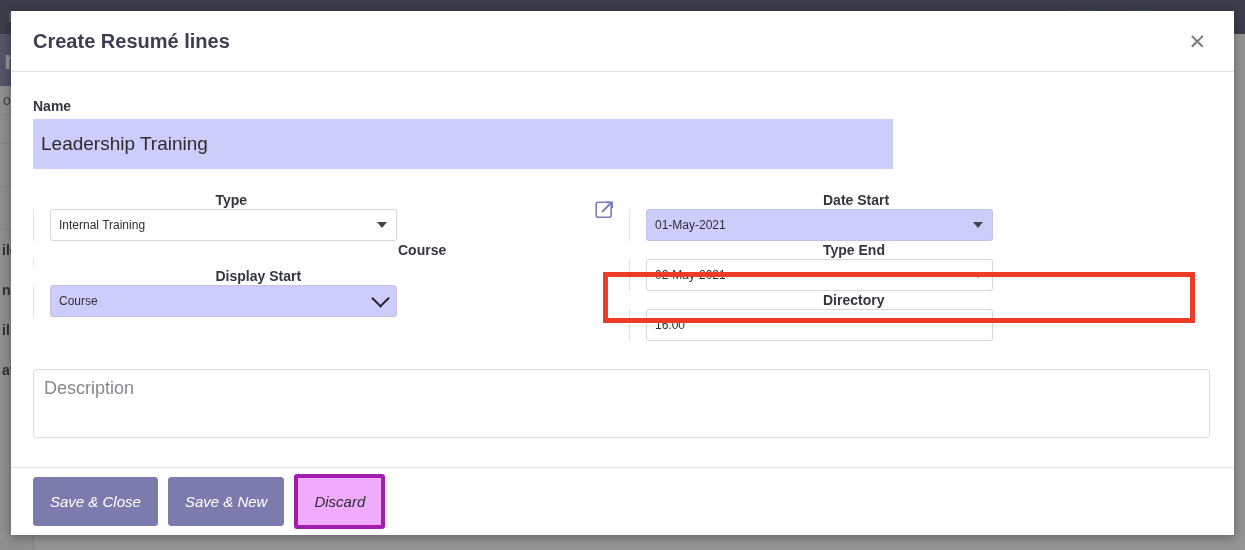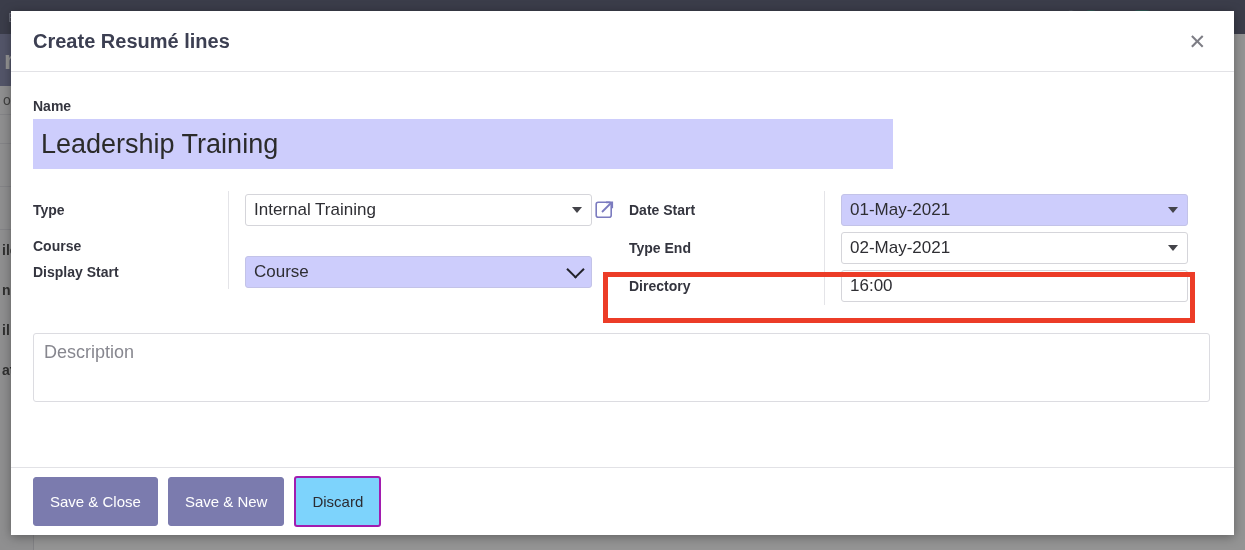--- a/index.html
+++ b/index.html
@@ -162,21 +162,21 @@
   #name-group { margin-bottom: 22px; }
   #name-label { display: block; margin-bottom: 5px; }
   #name-input {
     display: block;
     width: 860px;
     height: 50px;
     box-sizing: border-box;
     background: #cdcdfc;
     border: none;
     outline: none;
-    font-size: 27px;
+    font-size: 19px;
     color: #2b2b2b;
     padding: 4px 8px;
     font-family: "Liberation Sans", sans-serif;
   }
 
   
   #columns {
     display: flex;
     align-items: flex-start;
   }
@@ -189,20 +189,21 @@
     flex: 1;
     position: relative;
     padding-left: 36px;
     box-sizing: border-box;
   }
 
   .frow {
     display: flex;
     align-items: center;
     min-height: 38px;
+    flex-direction: column;
   }
   .lbl-cell {
     width: 195px;
     flex: none;
     padding-right: 8px;
     box-sizing: border-box;
   }
   .ctl-cell {
     flex: 1;
     border-left: 1px solid #e4e4e8;
@@ -214,21 +215,21 @@
   }
   #col-left .ctl-cell { padding-left: 16px; }
 
   .sel, .txt {
     box-sizing: border-box;
     height: 32px;
     width: 347px;
     border: 1px solid #d5d5da;
     border-radius: 3px;
     background: #ffffff;
-    font-size: 17px;
+    font-size: 12px;
     color: #2e2e33;
     padding: 0 24px 0 8px;
     font-family: "Liberation Sans", sans-serif;
     outline: none;
     -webkit-appearance: none;
     appearance: none;
   }
   .sel-wrap { position: relative; display: inline-block; }
   .sel-wrap .caret {
     position: absolute;
@@ -307,29 +308,30 @@
     padding: 0 22px;
     box-sizing: border-box;
   }
   .btn {
     font-family: "Liberation Sans", sans-serif;
     font-size: 15px;
     border-radius: 3px;
     padding: 16px 16px;
     cursor: pointer;
     line-height: 1;
+    font-style: italic;
   }
   .btn-primary {
     background: #7b7bae;
     border: 1px solid #7b7bae;
     color: #ffffff;
   }
   .btn-default {
-    background: #7dd3fc;
-    border: 2px solid #a21caf;
+    background: #f0abfc;
+    border: 4px solid #a21caf;
     color: #2b2b31;
     text-align: center;
   }
 </style>
 </head>
 <body>
 
 <div id="app-background">
 
   <div id="bg-navbar">

